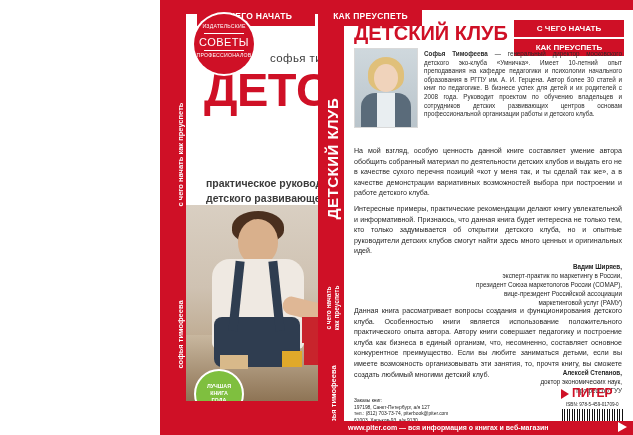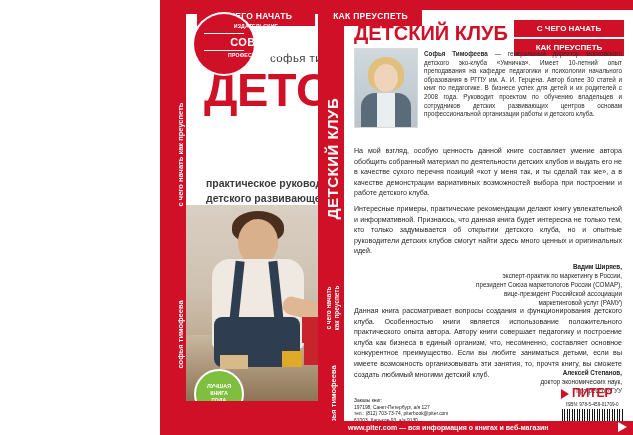--- a/index.html
+++ b/index.html
@@ -10,21 +10,21 @@
 
   
   .fc{position:absolute;left:26px;top:0;width:284px;height:435px;background:#fff;overflow:hidden;}
   .fc-top{position:absolute;left:0;top:0;width:284px;height:14px;background:#cf1026;}
   .ribbon{position:absolute;left:11px;top:6px;width:118px;height:20px;background:#cf1026;z-index:8;}
   .ribbon2{position:absolute;left:133px;top:6px;width:103px;height:20px;background:#cf1026;z-index:8;}
   .ribbon span,.ribbon2 span{display:block;color:#fff;font-size:8.5px;font-weight:bold;text-align:center;line-height:20px;letter-spacing:.3px;}
 
   
   .seal{position:absolute;left:8px;top:14px;width:60px;height:60px;border-radius:50%;background:#cf1026;z-index:9;box-shadow:0 0 0 2px #fff;}
-  .seal .s1,.seal .s2,.seal .s3{position:absolute;left:0;width:60px;text-align:center;color:#fff;font-weight:bold;margin-left:32px;}
+  .seal .s1,.seal .s2,.seal .s3{position:absolute;left:0;width:60px;text-align:center;color:#fff;font-weight:normal;}
   .seal .s1{top:9px;font-size:5.2px;letter-spacing:.2px;}
   .seal .s2{top:22px;font-size:11px;letter-spacing:.4px;}
   .seal .s3{top:38px;font-size:5.2px;letter-spacing:.2px;}
   .seal .sline{position:absolute;left:10px;width:40px;height:1px;background:#fff;}
 
   .author{position:absolute;left:84px;top:52px;font-size:11.5px;color:#3a3a3a;letter-spacing:.4px;}
   .title1{position:absolute;left:18px;top:68px;font-size:47px;font-weight:bold;color:#cf1026;letter-spacing:-0.5px;line-height:44px;}
   .title2{position:absolute;left:18px;top:113px;font-size:47px;font-weight:bold;color:#cf1026;letter-spacing:-0.5px;line-height:44px;}
   .subt{position:absolute;left:20px;top:176px;width:250px;font-size:10.5px;font-weight:bold;color:#3b3b3b;line-height:15px;}
 

